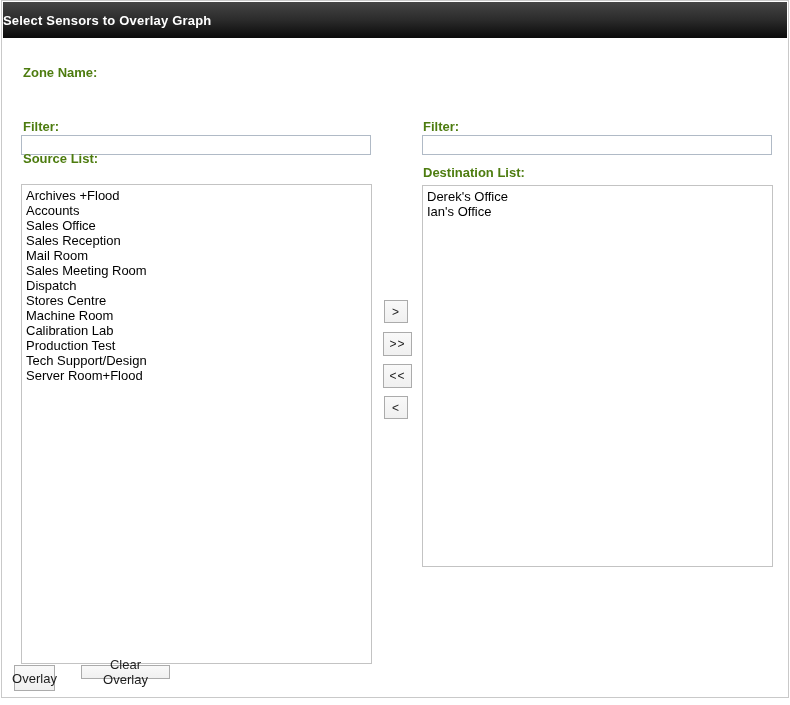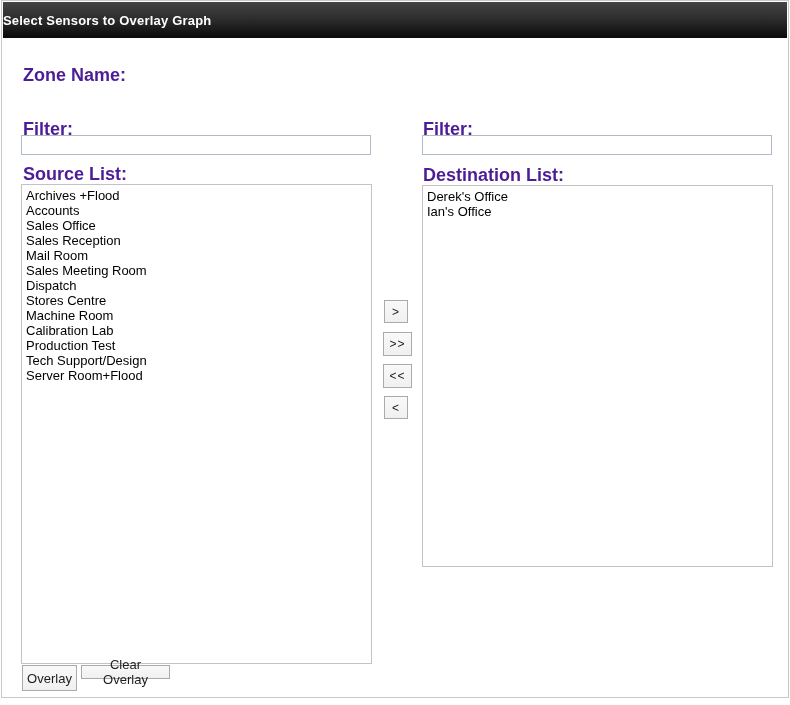--- a/index.html
+++ b/index.html
@@ -32,23 +32,23 @@
     box-sizing: border-box;
   }
   .titlebar .title {
     color: #ffffff;
     font-size: 13px;
     font-weight: bold;
     letter-spacing: 0.2px;
   }
   .lbl {
     position: absolute;
-    font-size: 18px;
+    font-size: 13px;
     font-weight: bold;
-    color: #4c1d95;
+    color: #4d7c0f;
     white-space: nowrap;
   }
   
   .select {
     position: absolute;
     left: 19px;
     top: 84px;
     width: 352px;
     height: 21px;
     background: #fff;
@@ -129,21 +129,21 @@
 
   <div class="titlebar">
     <span class="title">Select Sensors to Overlay Graph</span>
   </div>
 
   <span class="lbl" style="left:21px; top:64px;">Zone Name:</span>
 
   <span class="lbl" style="left:21px; top:118px;">Filter:</span>
   <input class="txt" style="left: 19px; top: 134px; width: 350px;" value="">
 
-  <span class="lbl" style="left:21px; top:163px;">Source List:</span>
+  <span class="lbl" style="left:21px; top:150px;">Source List:</span>
   <div class="listbox" style="left:19px; top:183px; width:351px; height:480px;">
       <div class="list-item">Archives +Flood</div>
       <div class="list-item">Accounts</div>
       <div class="list-item">Sales Office</div>
       <div class="list-item">Sales Reception</div>
       <div class="list-item">Mail Room</div>
       <div class="list-item">Sales Meeting Room</div>
       <div class="list-item">Dispatch</div>
       <div class="list-item">Stores Centre</div>
       <div class="list-item">Machine Room</div>
@@ -160,16 +160,16 @@
 
   <span class="lbl" style="left:421px; top:118px;">Filter:</span>
   <input class="txt" style="left: 420px; top: 134px; width: 350px;" value="">
 
   <span class="lbl" style="left:421px; top:164px;">Destination List:</span>
   <div class="listbox" style="left:420px; top:184px; width:351px; height:382px;">
       <div class="list-item">Derek's Office</div>
       <div class="list-item">Ian's Office</div>
     </div>
 
-  <button class="btn" style="left:20px; top:664px; width:55px; height:26px;">Overlay</button>
+  <button class="btn" style="left:12px; top:664px; width:41px; height:26px;">Overlay</button>
   <button class="btn" style="left:79px; top:664px; width:89px; height:14px;">Clear Overlay</button>
 
 </div>
 
 </body></html>

